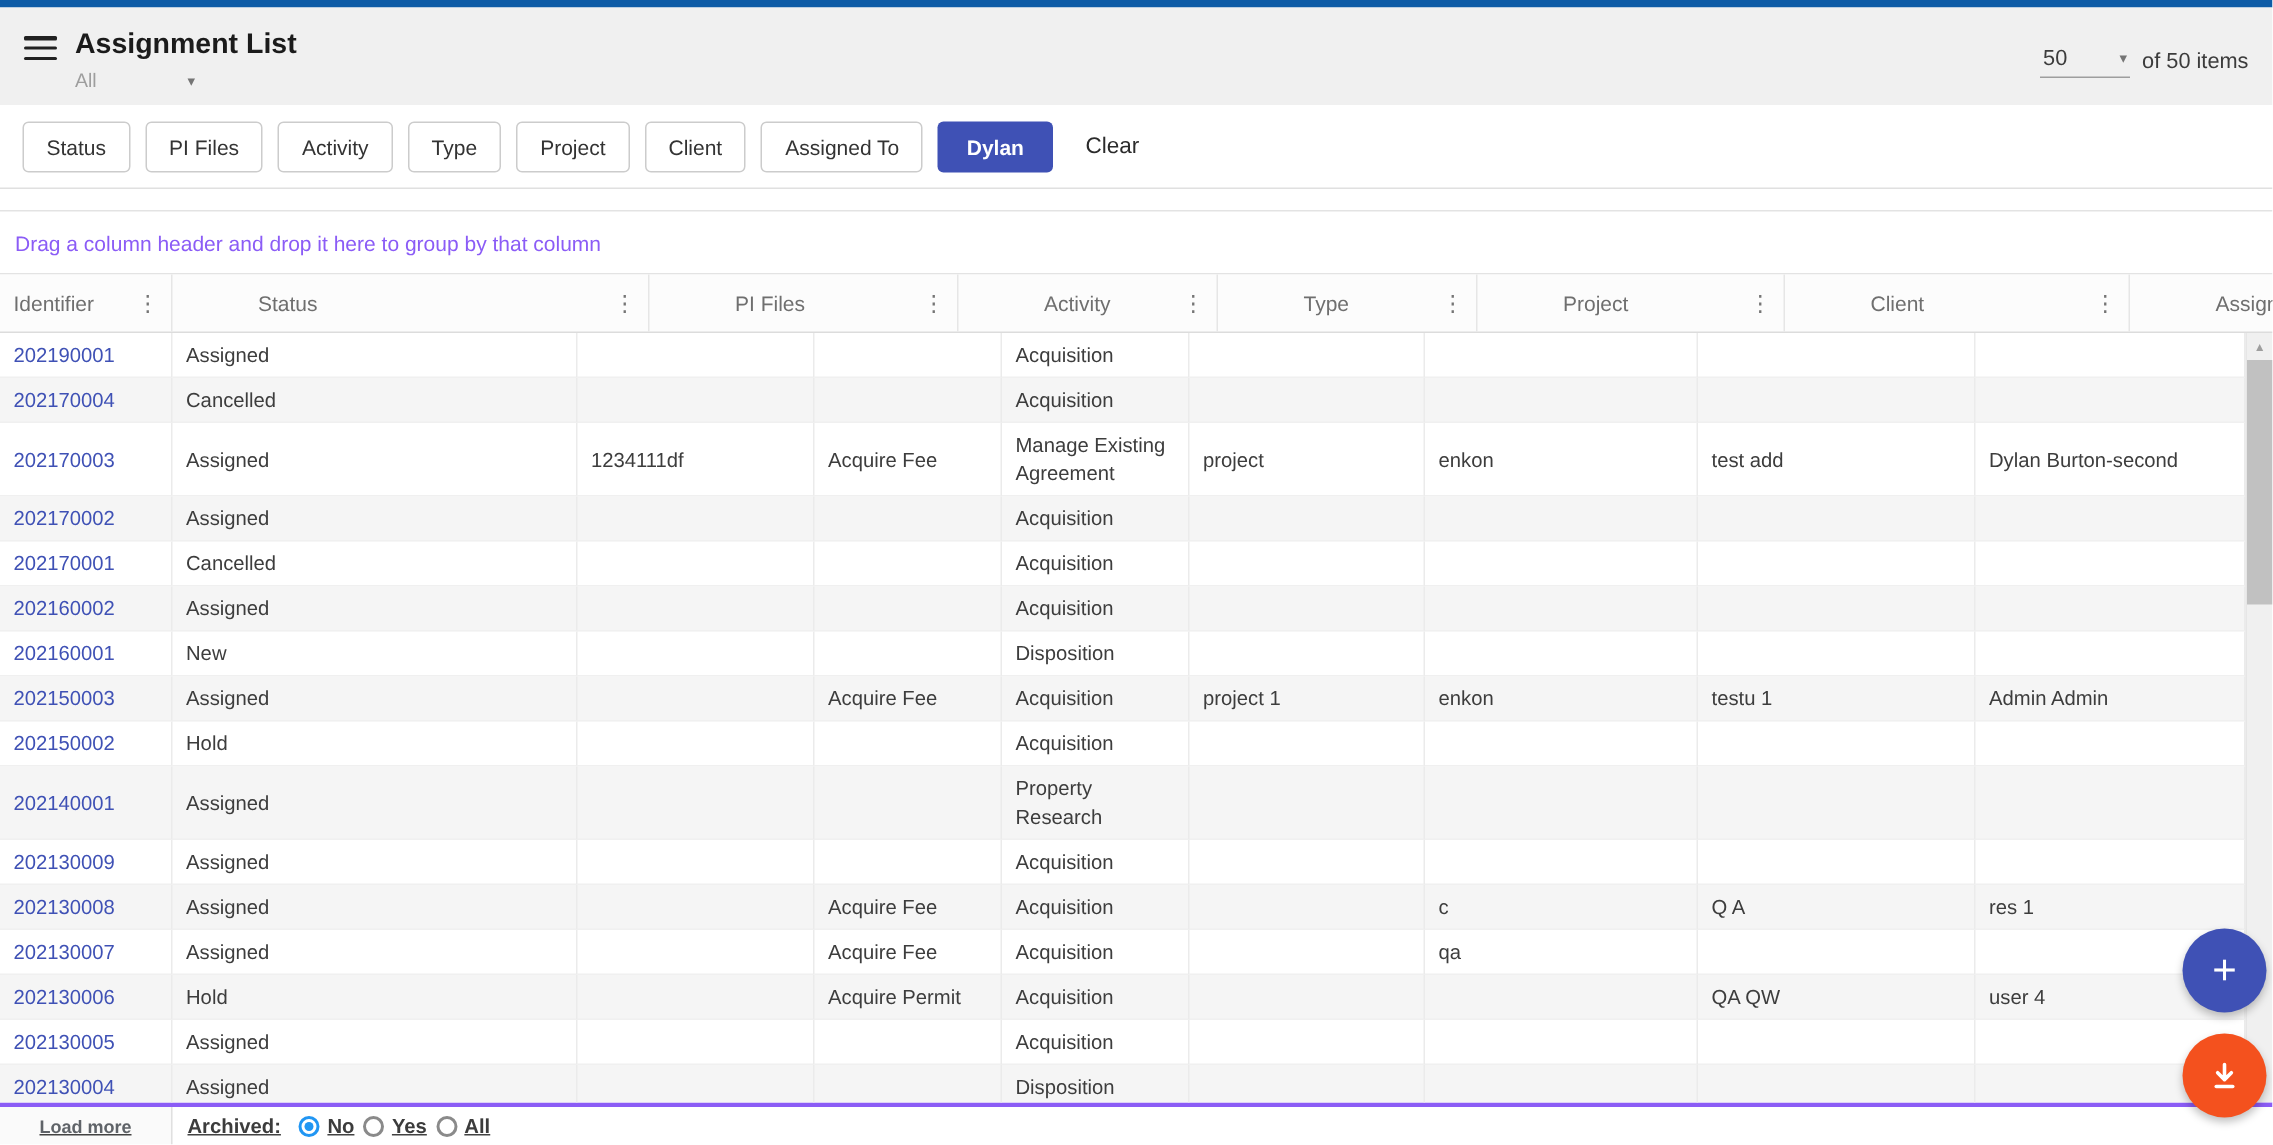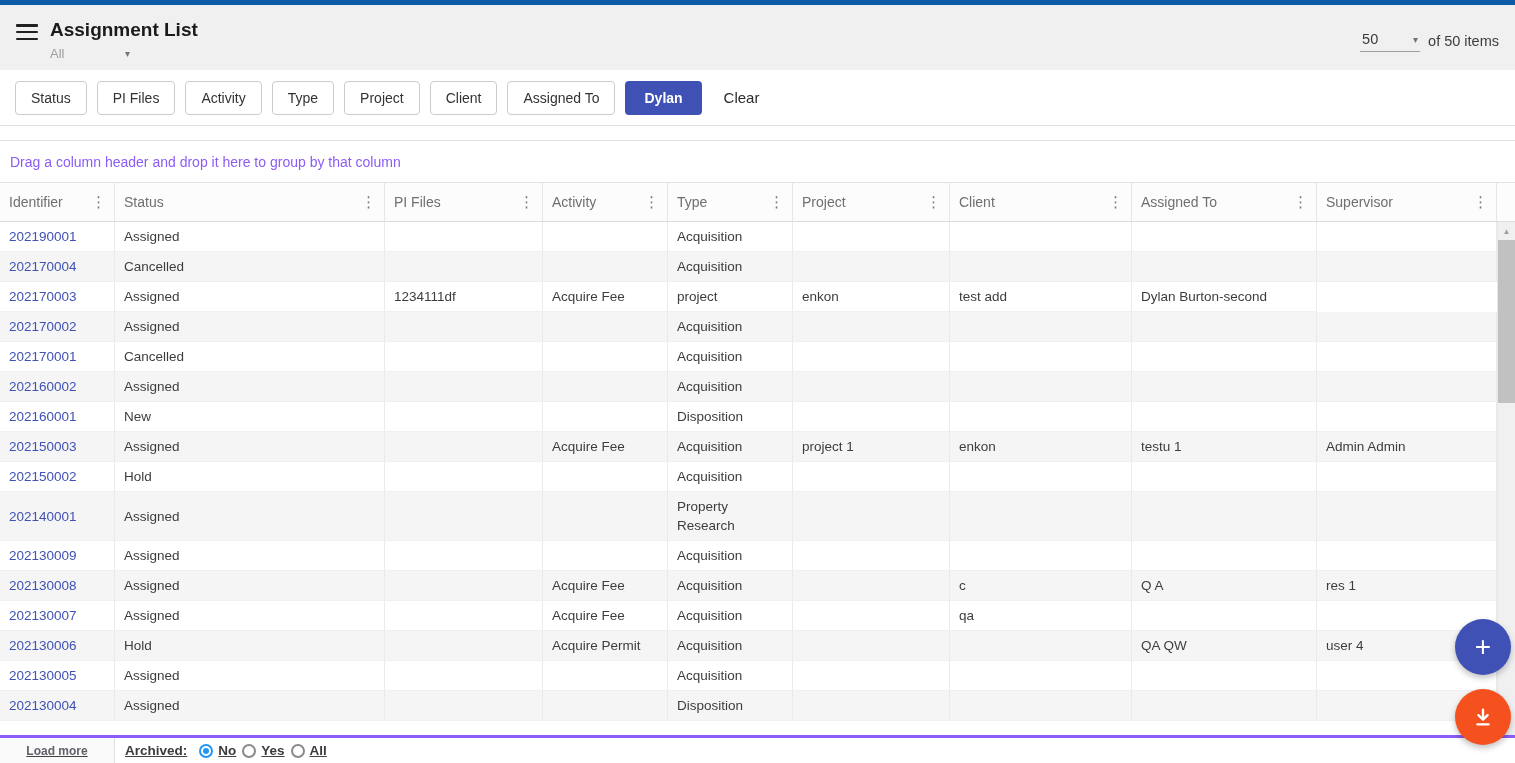--- a/index.html
+++ b/index.html
@@ -24,21 +24,21 @@
   .toolbar { height:56px; background:#ffffff; border-bottom:1px solid #e0e0e0; display:flex; align-items:center; padding:0 15px; gap:10px; }
   .filter-btn { background:#ffffff; border:1px solid #cccccc; border-radius:4px; padding:8px 15px; font-size:14px; color:#333333; font-family:inherit; cursor:pointer; }
   .search-btn { background:#3f51b5; color:#ffffff; border:none; border-radius:4px; padding:9px 19px; font-size:14px; font-weight:bold; font-family:inherit; cursor:pointer; margin-left:0; }
   .clear-btn { background:transparent; border:none; font-size:15px; color:#2b2b2b; font-family:inherit; cursor:pointer; padding:8px 12px; }
 
   .gap-row { height:14px; background:#ffffff; }
 
   
   .group-panel { height:43px; border-top:1px solid #e3e3e3; border-bottom:1px solid #e3e3e3; display:flex; align-items:center; padding:0 10px; font-size:14px; color:#8b5cf6; background:#ffffff; }
 
-  .grid-header { height:39px; display:grid; grid-template-columns:115px 270px 158px 125px 125px 157px 182px 185px 180px 18px; background:#fcfcfc; border-bottom:1px solid #dcdcdc; }
+  .grid-header { height:39px; display:grid; grid-template-columns:115px 270px 158px 125px 125px 157px 182px 185px 180px 18px; background:#fcfcfc; border-bottom:1px solid #dcdcdc;gap:48px; }
   .hcell { display:flex; align-items:center; justify-content:space-between; padding:0 6px 0 9px; border-right:1px solid #e6e6e6; color:#6f6f6f; font-size:14px; cursor:pointer; overflow:hidden; }
   .hlabel { white-space:nowrap; }
   .kebab { color:#757575; font-size:15px; letter-spacing:0; cursor:pointer; padding:0 2px; }
   .hfiller { background:#fcfcfc; }
 
   .grid-body { position:relative; height:513px; overflow:hidden; }
   .grid-rows { width:1497px; }
   .trow { display:grid; grid-template-columns:115px 270px 158px 125px 125px 157px 182px 185px 180px; background:#ffffff; }
   .trow:nth-child(even) { background:#f5f5f5; }
   .cell { min-height:30px; padding:5px 9px; display:flex; align-items:center; font-size:13.5px; color:#3d3d3d; border-right:1px solid #ebebeb; border-bottom:1px solid #f0f0f0; line-height:19px; overflow:hidden; }
@@ -176,20 +176,21 @@
     <div class="cell"></div>
     <div class="cell"></div>
     <div class="cell"></div>
   </div>
 
   <div class="trow">
     <div class="cell id-cell">202170003</div>
     <div class="cell">Assigned</div>
     <div class="cell">1234111df</div>
     <div class="cell">Acquire Fee</div>
+    <div class="cell">Manage Existing Agreement</div>
     <div class="cell">project</div>
     <div class="cell">enkon</div>
     <div class="cell">test add</div>
     <div class="cell">Dylan Burton-second</div>
   </div>
 
   <div class="trow">
     <div class="cell id-cell">202170002</div>
     <div class="cell">Assigned</div>
     <div class="cell"></div>

